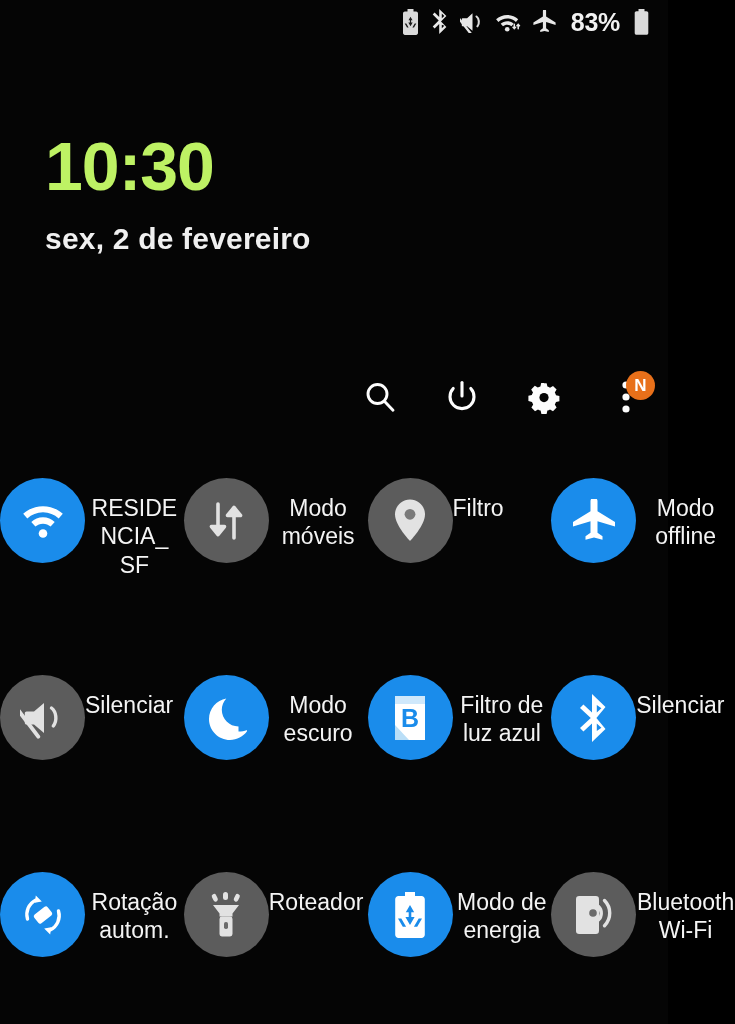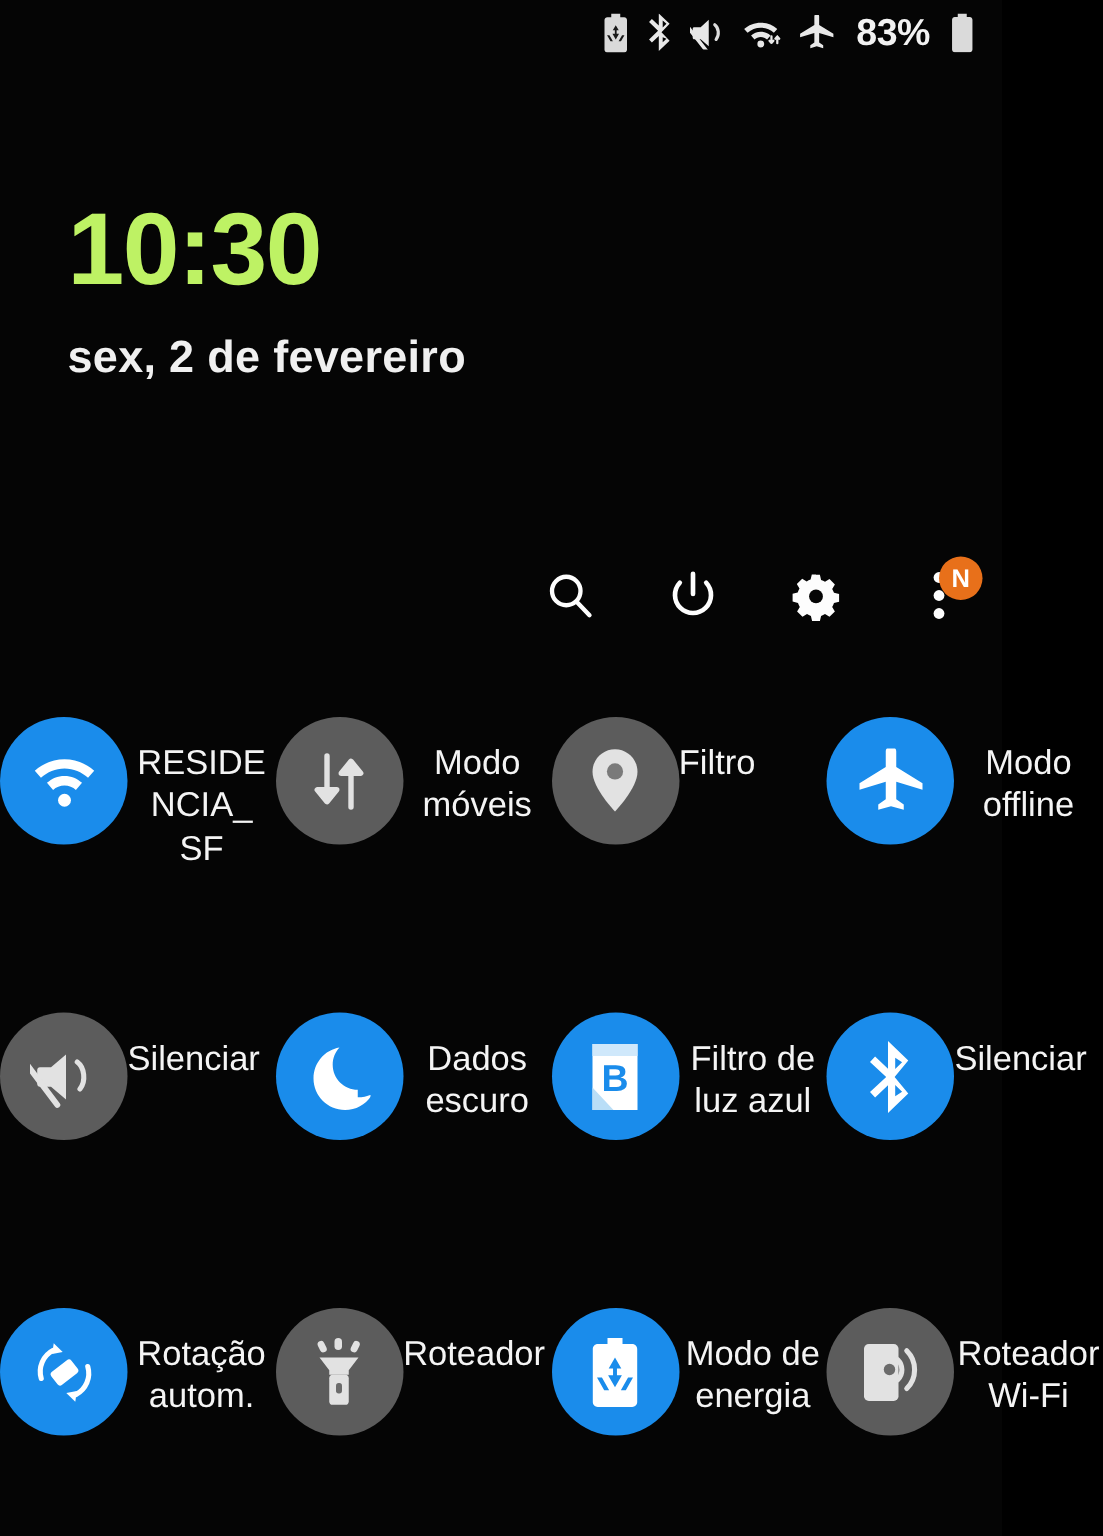--- a/index.html
+++ b/index.html
@@ -244,21 +244,21 @@
     </div>
 
     <div class="tile">
       <div class="tile-circle on">
         <span>
           <svg width="42" height="44" viewBox="0 0 42 44">
             <path d="M33.5 30.5C24.3 30.5 16.8 23 16.8 13.8c0-4.4 1.7-8.4 4.5-11.4C11.5 4 4 12.6 4 23c0 11.6 9.4 21 21 21 7.8 0 14.6-4.3 18.2-10.6-2.9 1.3-6.2 2.1-9.7 2.1z" fill="#fff"></path>
           </svg>
         </span>
       </div>
-      <div class="tile-label">Dados escuro</div>
+      <div class="tile-label">Modo escuro</div>
     </div>
 
     <div class="tile">
       <div class="tile-circle on">
         <span>
           <svg width="36" height="46" viewBox="0 0 36 46">
             <path d="M3 1h30v44H3V1z" fill="#fff"></path>
             <path d="M3 30l14 15H3V30z" fill="#b9def7"></path>
             <path d="M3 1h30v8H3V1z" fill="#cfe8fb"></path>
             <text x="18" y="32" font-family="'Liberation Sans', sans-serif" font-size="25" font-weight="bold" fill="#1a8ceb" text-anchor="middle">B</text>
@@ -327,17 +327,17 @@
       <div class="tile-circle off">
         <span>
           <svg width="44" height="46" viewBox="0 0 44 46">
             <rect x="4" y="4" width="23" height="38" rx="3.2" fill="#e2e2e2"></rect>
             <circle cx="21" cy="21" r="3.8" fill="#6b6b6b"></circle>
             <path d="M26.5 14.5a9.4 9.4 0 0 1 0 13.3" stroke="#e2e2e2" stroke-width="3.4" fill="none" stroke-linecap="round"></path>
             <path d="M32.5 8.5a17.8 17.8 0 0 1 0 25.2" stroke="#e2e2e2" stroke-width="3.4" fill="none" stroke-linecap="round"></path>
           </svg>
         </span>
       </div>
-      <div class="tile-label">Roteador Wi-Fi</div>
+      <div class="tile-label">Bluetooth Wi-Fi</div>
     </div>
 
   </div>
 </div>
 
 </body></html>

